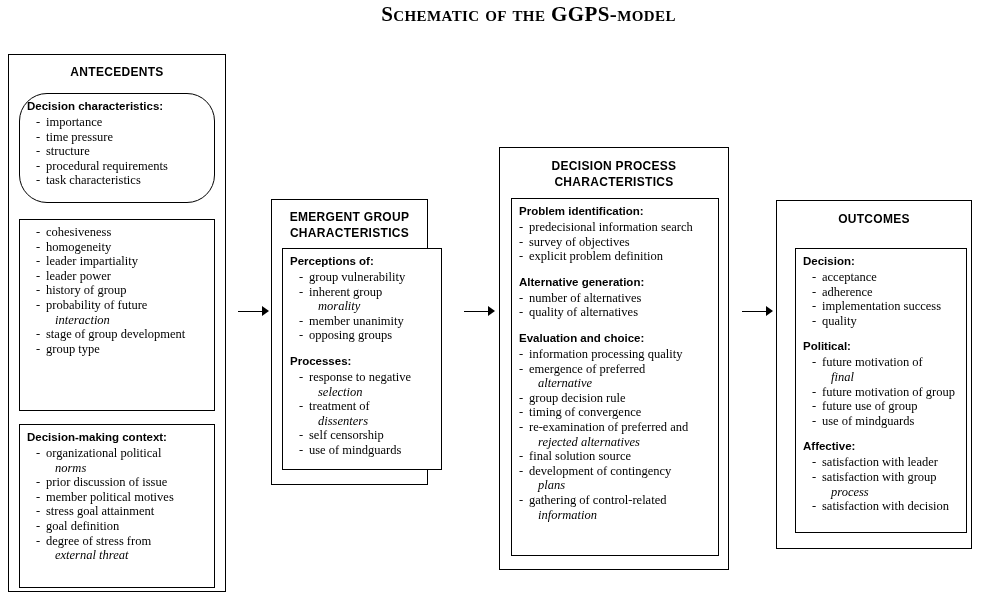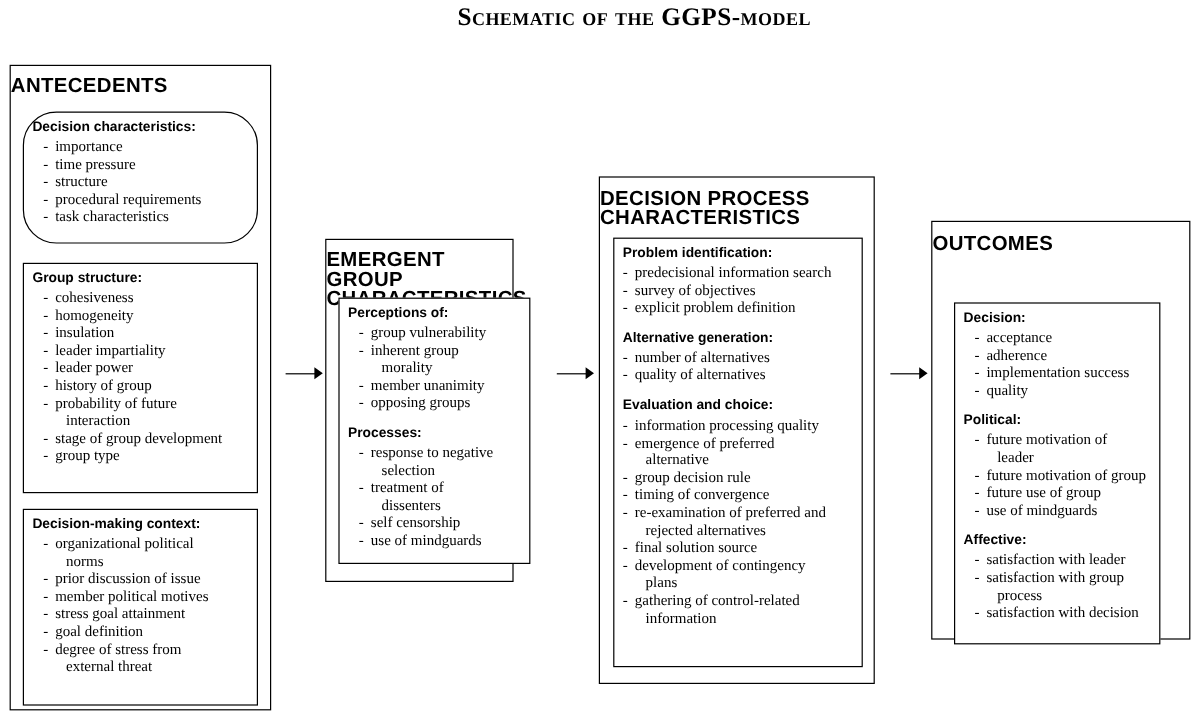--- a/index.html
+++ b/index.html
@@ -33,24 +33,24 @@
   }
 
   
   .col-box {
     position: absolute;
     border: 1.4px solid #000;
     background: #fff;
     box-sizing: border-box;
   }
   .col-title {
-    text-align: left;
+    text-align: center;
     font-family: "Liberation Sans", "DejaVu Sans", sans-serif;
     font-weight: bold;
-    font-size: 17px;
+    font-size: 12px;
     letter-spacing: 0.3px;
     color: #000;
     line-height: 16px;
     white-space: pre-line;
   }
 
   
   .grp-box {
     position: absolute;
     border: 1.1px solid #000;
@@ -90,20 +90,21 @@
     top: 0;
   }
   
   ul.items.indent { padding-left: 9px; }
   
   ul.items.flush { padding-left: 0px; }
 
   ul.items li .cont {
     display: block;
     padding-left: 9px;
+    font-style: italic;
   }
 
   
   .arrow {
     position: absolute;
     height: 12px;
   }
   .arrow .shaft {
     position: absolute;
     left: 0;
@@ -134,25 +135,23 @@
     <ul class="items indent">
         <li>importance</li>
         <li>time pressure</li>
         <li>structure</li>
         <li>procedural requirements</li>
         <li>task characteristics</li>
       </ul>
   </div>
 
   <div class="grp-box" style="left:10px; top:164px; width:196px; height:192px;">
-    <div class="grp-head">Group structure:</div>
     <ul class="items indent">
         <li>cohesiveness</li>
         <li>homogeneity</li>
-        <li>insulation</li>
         <li>leader impartiality</li>
         <li>leader power</li>
         <li>history of group</li>
         <li>probability of future<span class="cont">interaction</span></li>
         <li>stage of group development</li>
         <li>group type</li>
       </ul>
   </div>
 
   <div class="grp-box" style="left:10px; top:369px; width:196px; height:164px;">
@@ -230,35 +229,35 @@
         <li>gathering of control-related<span class="cont">information</span></li>
       </ul>
   </div>
 </div>
 
 <div class="arrow" style="left:742px; top:306px; width:32px;">
   <div class="shaft" style="width:25px;"></div>
   <div class="head" style="left:24px;"></div>
 </div>
 
-<div class="col-box" style="left:776px; top:184px; width:216px; height:349px;">
+<div class="col-box" style="left:776px; top:200px; width:196px; height:349px;">
   <div class="col-title" style="margin-top:10px;">OUTCOMES</div>
 
-  <div class="grp-box" style="left:18px; top:47px; width:172px; height:285px;margin-top:20px;">
+  <div class="grp-box" style="left:18px; top:47px; width:172px; height:285px;">
     <div class="grp-head">Decision:</div>
     <ul class="items indent">
         <li>acceptance</li>
         <li>adherence</li>
         <li>implementation success</li>
         <li>quality</li>
       </ul>
 
     <div class="grp-head spaced">Political:</div>
     <ul class="items indent">
-        <li>future motivation of<span class="cont">leader</span></li>
+        <li>future motivation of<span class="cont">final</span></li>
         <li>future motivation of group</li>
         <li>future use of group</li>
         <li>use of mindguards</li>
       </ul>
 
     <div class="grp-head spaced">Affective:</div>
     <ul class="items indent">
         <li>satisfaction with leader</li>
         <li>satisfaction with group<span class="cont">process</span></li>
         <li>satisfaction with decision</li>

